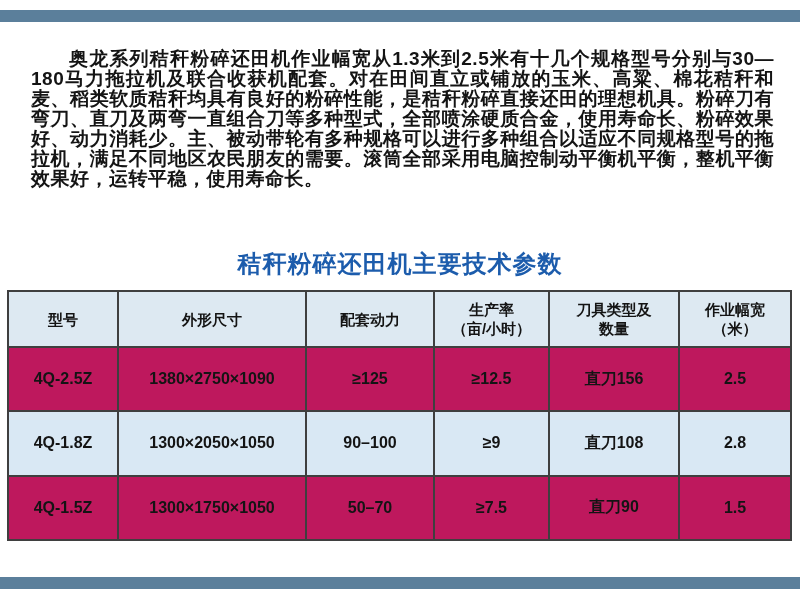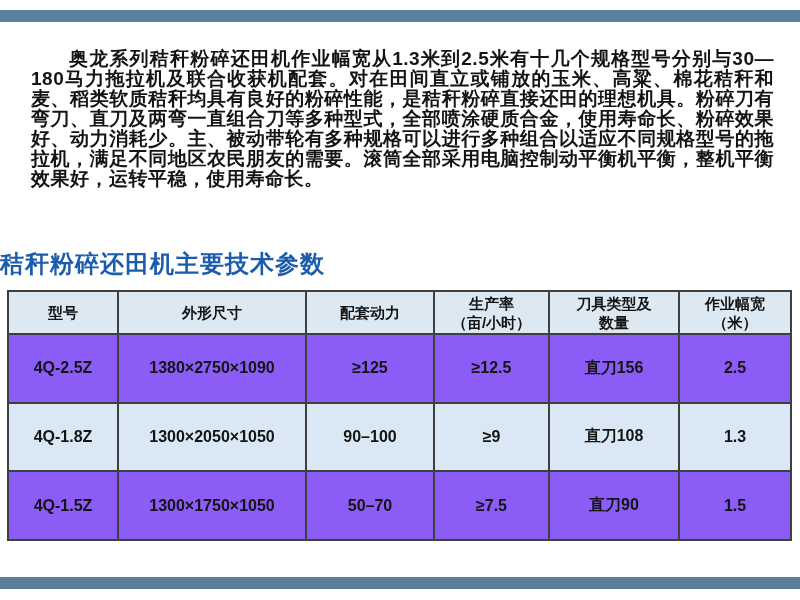--- a/index.html
+++ b/index.html
@@ -40,21 +40,21 @@
     line-height: 20px;
     text-align: justify;
     text-indent: 2em;
     letter-spacing: 0.5px;
   }
   .table-title {
     position: absolute;
     left: 0;
     top: 248px;
     width: 800px;
-    text-align: left;
+    text-align: center;
     font-family: "Liberation Serif", "DejaVu Serif", serif;
     font-size: 24px;
     font-weight: bold;
     letter-spacing: 1px;
     color: var(--title-color);
   }
   table.specs {
     position: absolute;
     left: 7px;
     top: 290px;
@@ -63,28 +63,28 @@
     border-collapse: collapse;
     table-layout: fixed;
   }
   table.specs th, table.specs td {
     border: 2px solid var(--border-color);
     text-align: center;
     vertical-align: middle;
     font-weight: bold;
     padding: 0 2px;
   }
-  table.specs thead tr { height: 43px; }
+  table.specs thead tr { height: 56px; }
   table.specs th {
     background: var(--header-bg);
     font-size: 15px;
     line-height: 19px;
     white-space: pre-line;
   }
-  table.specs td { font-size: 16px; background: #8b5cf6; }
+  table.specs td { font-size: 16px; background: #be185d; }
   table.specs tbody tr:nth-child(even) td { background: var(--row-alt-bg); }
 </style>
 </head>
 <body>
 
 <div class="page">
   <div class="decor-bar top"></div>
 
   <p class="intro">奥龙系列秸秆粉碎还田机作业幅宽从1.3米到2.5米有十几个规格型号分别与30—180马力拖拉机及联合收获机配套。对在田间直立或铺放的玉米、高粱、棉花秸秆和麦、稻类软质秸秆均具有良好的粉碎性能，是秸秆粉碎直接还田的理想机具。粉碎刀有弯刀、直刀及两弯一直组合刀等多种型式，全部喷涂硬质合金，使用寿命长、粉碎效果好、动力消耗少。主、被动带轮有多种规格可以进行多种组合以适应不同规格型号的拖拉机，满足不同地区农民朋友的需要。滚筒全部采用电脑控制动平衡机平衡，整机平衡效果好，运转平稳，使用寿命长。</p>
 
@@ -120,21 +120,21 @@
         <td>≥12.5</td>
         <td>直刀156</td>
         <td>2.5</td>
       </tr>
       <tr>
         <td>4Q-1.8Z</td>
         <td>1300×2050×1050</td>
         <td>90–100</td>
         <td>≥9</td>
         <td>直刀108</td>
-        <td>1.3</td>
+        <td>2.8</td>
       </tr>
       <tr>
         <td>4Q-1.5Z</td>
         <td>1300×1750×1050</td>
         <td>50–70</td>
         <td>≥7.5</td>
         <td>直刀90</td>
         <td>1.5</td>
       </tr>
     </tbody>

